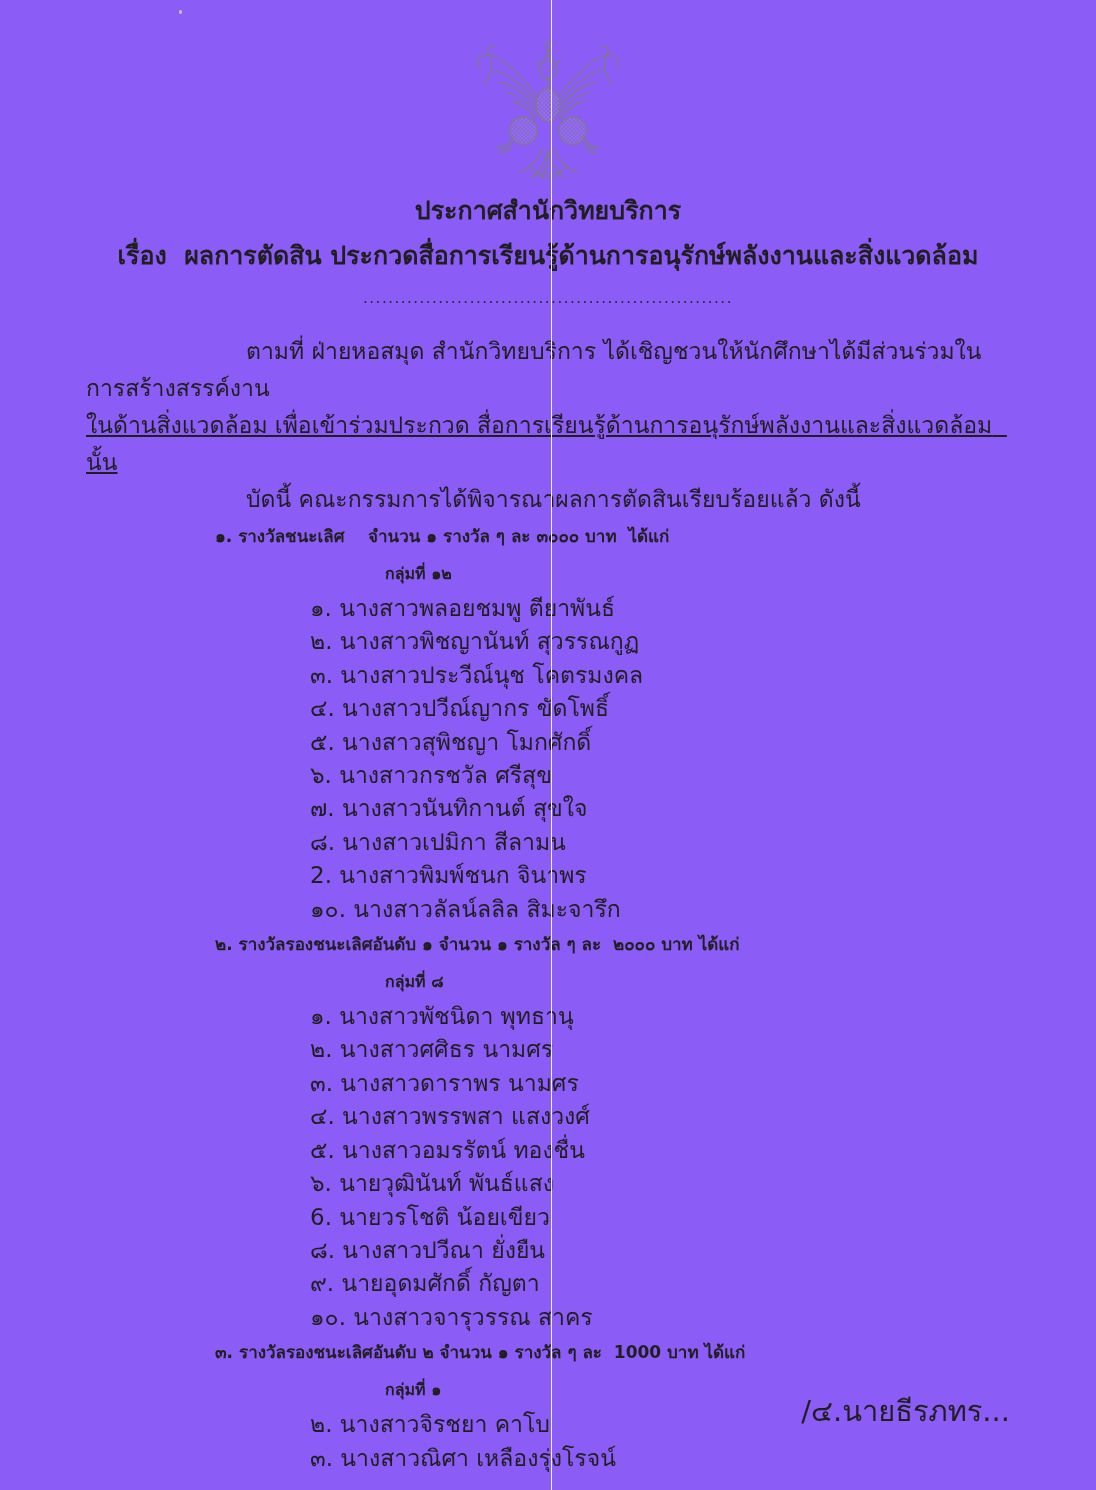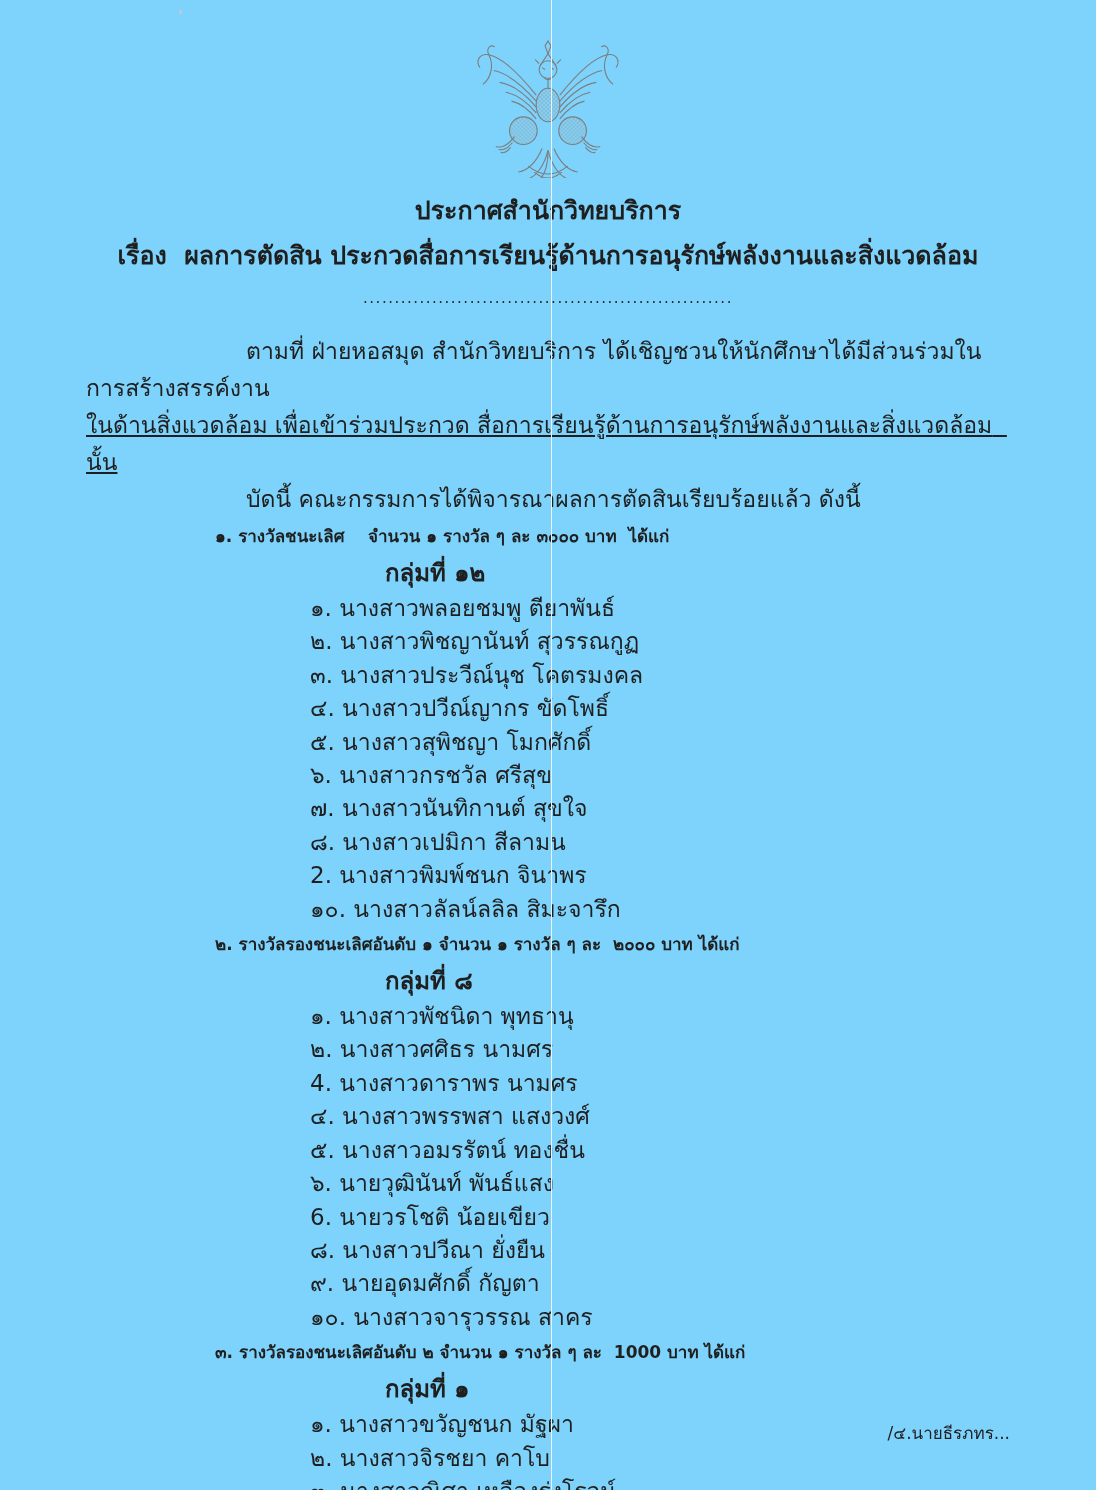--- a/index.html
+++ b/index.html
@@ -1,18 +1,18 @@
 <!DOCTYPE html>
 <html><head>
 <meta charset="utf-8">
 <style>
   html,body{margin:0;padding:0;background:#e9e9e9;}
   .page{
     width:1096px;height:1490px;margin:0 auto;position:relative;
-    background:#7dd3fc;overflow:hidden;
+    background:#8b5cf6;overflow:hidden;
     font-family:"DejaVu Sans","Liberation Sans",sans-serif;
     color:#1f1f1f;
   }
   .fold-line{
     position:absolute;left:551px;top:0;width:1px;height:100%;
     background:#f0f0f0;pointer-events:none;
   }
   .emblem-wrap{padding-top:40px;text-align:center;height:138px;}
   .doc-title{
     text-align:center;font-size:25px;font-weight:bold;margin-top:12px;
@@ -28,28 +28,28 @@
   }
   .content{padding:0 86px;}
   .para{font-size:23px;line-height:37px;margin-top:28px;}
   .para .indent{text-indent:160px;white-space:pre-wrap;}
   .para .noindent{text-indent:0;white-space:pre-wrap;text-decoration:underline;}
   .section-heading{
     font-size:17px;font-weight:bold;margin-left:129px;line-height:37px;
     white-space:pre-wrap;
   }
   .group-label{
-    font-size:24px;font-weight:bold;margin-left:299px;line-height:37px;
+    font-size:16px;font-weight:bold;margin-left:299px;line-height:37px;
     white-space:pre-wrap;
   }
   .name-line{
     font-size:23px;margin-left:224px;line-height:33.4px;white-space:pre-wrap;
   }
   .footer-line{
-    position:absolute;right:86px;bottom:44px;font-size:17px;
+    position:absolute;right:86px;bottom:56px;font-size:29px;
     white-space:pre-wrap;
   }
   .speck{position:absolute;background:#c9c9c9;border-radius:50%;}
 </style>
 </head>
 <body>
 
 <div class="page">
 
   <div class="fold-line"></div>
@@ -127,34 +127,33 @@
       <div class="name-line">๘. นางสาวเปมิกา สีลามน</div>
       <div class="name-line">2. นางสาวพิมพ์ชนก จินาพร</div>
       <div class="name-line">๑๐. นางสาวลัลน์ลลิล สิมะจารึก</div>
     </div>
 
     <div>
       <div class="section-heading">๒. รางวัลรองชนะเลิศอันดับ ๑ จำนวน ๑ รางวัล ๆ ละ  ๒๐๐๐ บาท ได้แก่</div>
       <div class="group-label">กลุ่มที่ ๘</div>
       <div class="name-line">๑. นางสาวพัชนิดา พุทธานุ</div>
       <div class="name-line">๒. นางสาวศศิธร นามศร</div>
-      <div class="name-line">4. นางสาวดาราพร นามศร</div>
+      <div class="name-line">๓. นางสาวดาราพร นามศร</div>
       <div class="name-line">๔. นางสาวพรรพสา แสงวงศ์</div>
       <div class="name-line">๕. นางสาวอมรรัตน์ ทองชื่น</div>
       <div class="name-line">๖. นายวุฒินันท์ พันธ์แสง</div>
       <div class="name-line">6. นายวรโชติ น้อยเขียว</div>
       <div class="name-line">๘. นางสาวปวีณา ยั่งยืน</div>
       <div class="name-line">๙. นายอุดมศักดิ์ กัญตา</div>
       <div class="name-line">๑๐. นางสาวจารุวรรณ สาคร</div>
     </div>
 
     <div>
       <div class="section-heading">๓. รางวัลรองชนะเลิศอันดับ ๒ จำนวน ๑ รางวัล ๆ ละ  1000 บาท ได้แก่</div>
       <div class="group-label">กลุ่มที่ ๑</div>
-      <div class="name-line">๑. นางสาวขวัญชนก มัฐผา</div>
       <div class="name-line">๒. นางสาวจิรชยา คาโบ</div>
       <div class="name-line">๓. นางสาวณิศา เหลืองรุ่งโรจน์</div>
     </div>
 
   </div>
 
   <div class="footer-line">/๔.นายธีรภทร...</div>
 
 </div>
 

